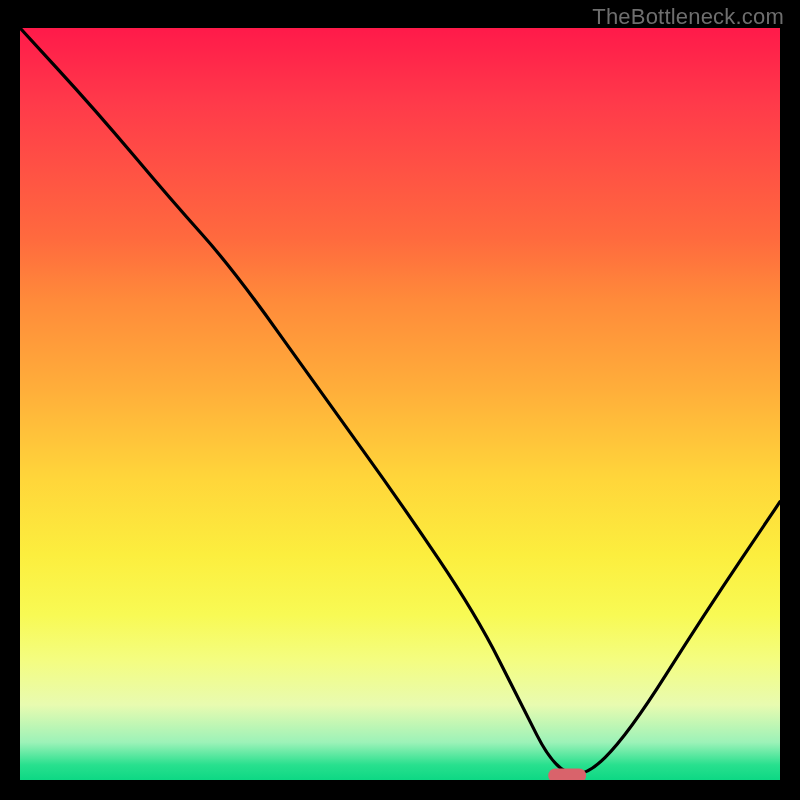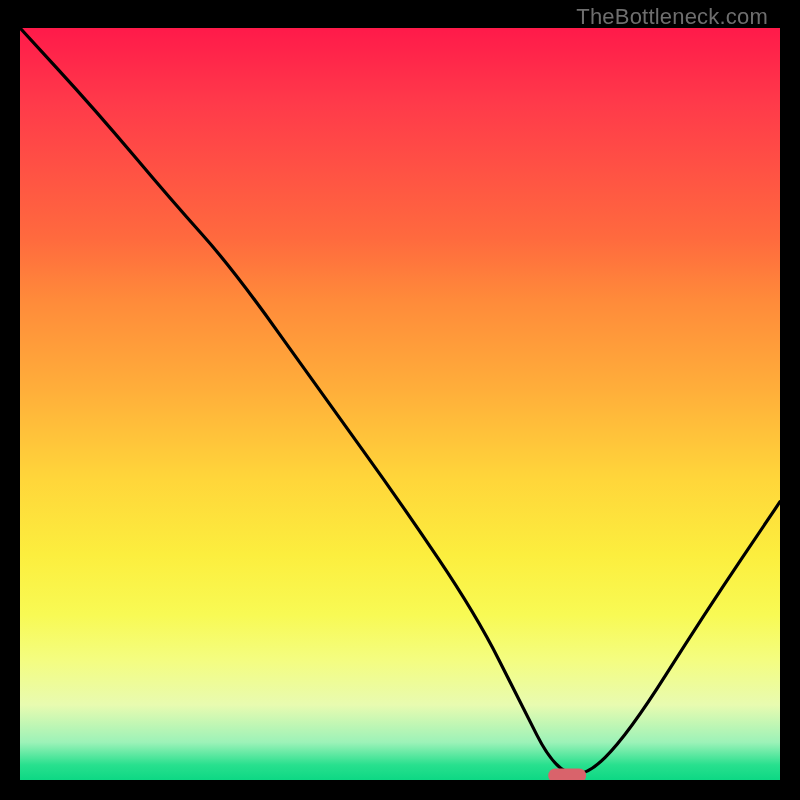--- a/index.html
+++ b/index.html
@@ -7,21 +7,21 @@
     padding: 0;
     width: 800px;
     height: 800px;
     background: #000;
     position: relative;
     font-family: Arial, Helvetica, sans-serif;
   }
   .watermark {
     position: absolute;
     top: 4px;
-    right: 32px;
+    right: 16px;
     color: #6e6e6e;
     font-size: 22px;
     font-weight: 500;
     z-index: 10;
     letter-spacing: 0.2px;
   }
   .plot-area {
     position: absolute;
     left: 20px;
     top: 28px;

